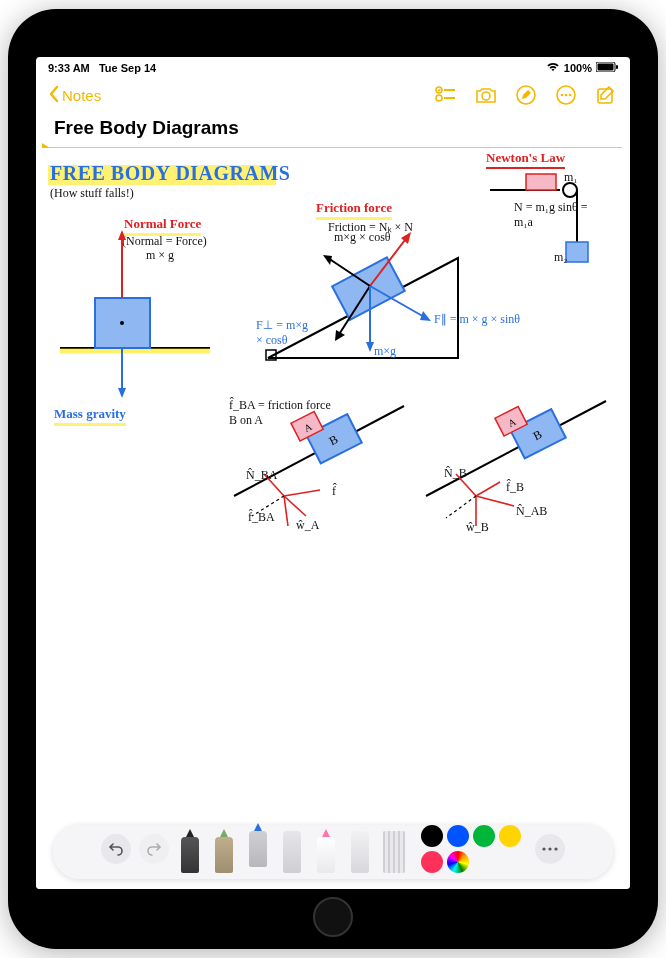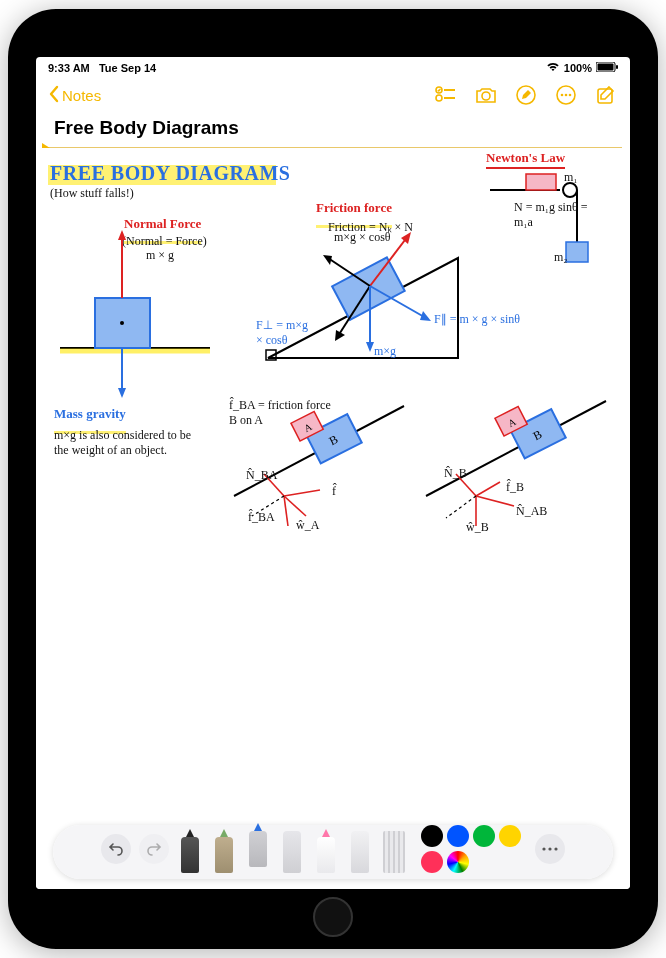--- a/index.html
+++ b/index.html
@@ -114,21 +114,21 @@
   }
   .h-title { color:#2a6fe0; font-weight:900; font-size:20px; top:14px; left:14px; letter-spacing:.5px; }
   .h-title-bg {
     position:absolute; top:17px; left:12px; width:228px; height:20px;
     background: rgba(255,230,0,.55);
   }
   .h-sub { color:#111; font-size:12px; top:38px; left:14px;text-align:center; }
   .lbl-red { color:#d22; font-size:13px; font-weight:600; }
   .lbl-blue { color:#2a6fe0; font-size:13px; font-weight:600; }
   .lbl-sm { color:#111; font-size:12px; }
-  .underline-y { border-bottom:3px solid rgba(255,230,0,.55); padding-bottom:9px; }
+  .underline-y { border-bottom:3px solid rgba(255,230,0,.55); padding-bottom:1px; }
   .underline-r { border-bottom:2px solid #d22; padding-bottom:1px; }
 
   
   .draw-tb {
     position:absolute; bottom:10px; left:50%; transform:translateX(-50%);
     width: 560px; height: 54px;
     background: rgba(245,245,247,.96);
     border-radius: 30px;
     display:flex; align-items:flex-end; justify-content:center;
     gap:8px; padding: 0 14px 6px 14px;
@@ -253,21 +253,20 @@
         <line x1="10" y1="130" x2="160" y2="130" stroke="#000" stroke-width="2"></line>
         <line x1="10" y1="133" x2="160" y2="133" stroke="rgba(255,230,0,.6)" stroke-width="5"></line>
         <rect x="45" y="80" width="55" height="50" fill="#8fb8f2" stroke="#2a6fe0" stroke-width="2"></rect>
         <line x1="72" y1="80" x2="72" y2="18" stroke="#d22" stroke-width="2"></line>
         <polygon points="72,12 68,22 76,22" fill="#d22"></polygon>
         <line x1="72" y1="130" x2="72" y2="175" stroke="#2a6fe0" stroke-width="2"></line>
         <polygon points="72,180 68,170 76,170" fill="#2a6fe0"></polygon>
         <circle cx="72" cy="105" r="2" fill="#000"></circle>
       </svg>
       <div class="hand lbl-blue underline-y" style="top:258px;left:18px">Mass gravity</div>
-      <div class="hand lbl-sm" style="top:280px;left:18px;width:150px;line-height:1.25">m×g is also considered to be the weight of an object.</div>
 
       <div class="hand lbl-red underline-y" style="top:52px;left:280px">Friction force</div>
       <div class="hand lbl-sm" style="top:70px;left:292px">Friction = Nₖ × N</div>
       <div class="hand lbl-sm" style="top:82px;left:298px">m×g × cosθ</div>
       <svg style="position:absolute;top:70px;left:222px" width="240" height="160">
         <polygon points="10,140 200,140 200,40" fill="none" stroke="#000" stroke-width="2"></polygon>
         <rect x="8" y="132" width="10" height="10" fill="none" stroke="#000" stroke-width="1.5"></rect>
         <g transform="translate(110,72) rotate(-28)">
           <rect x="-30" y="-20" width="62" height="38" fill="#8fb8f2" stroke="#2a6fe0" stroke-width="2"></rect>
         </g>

